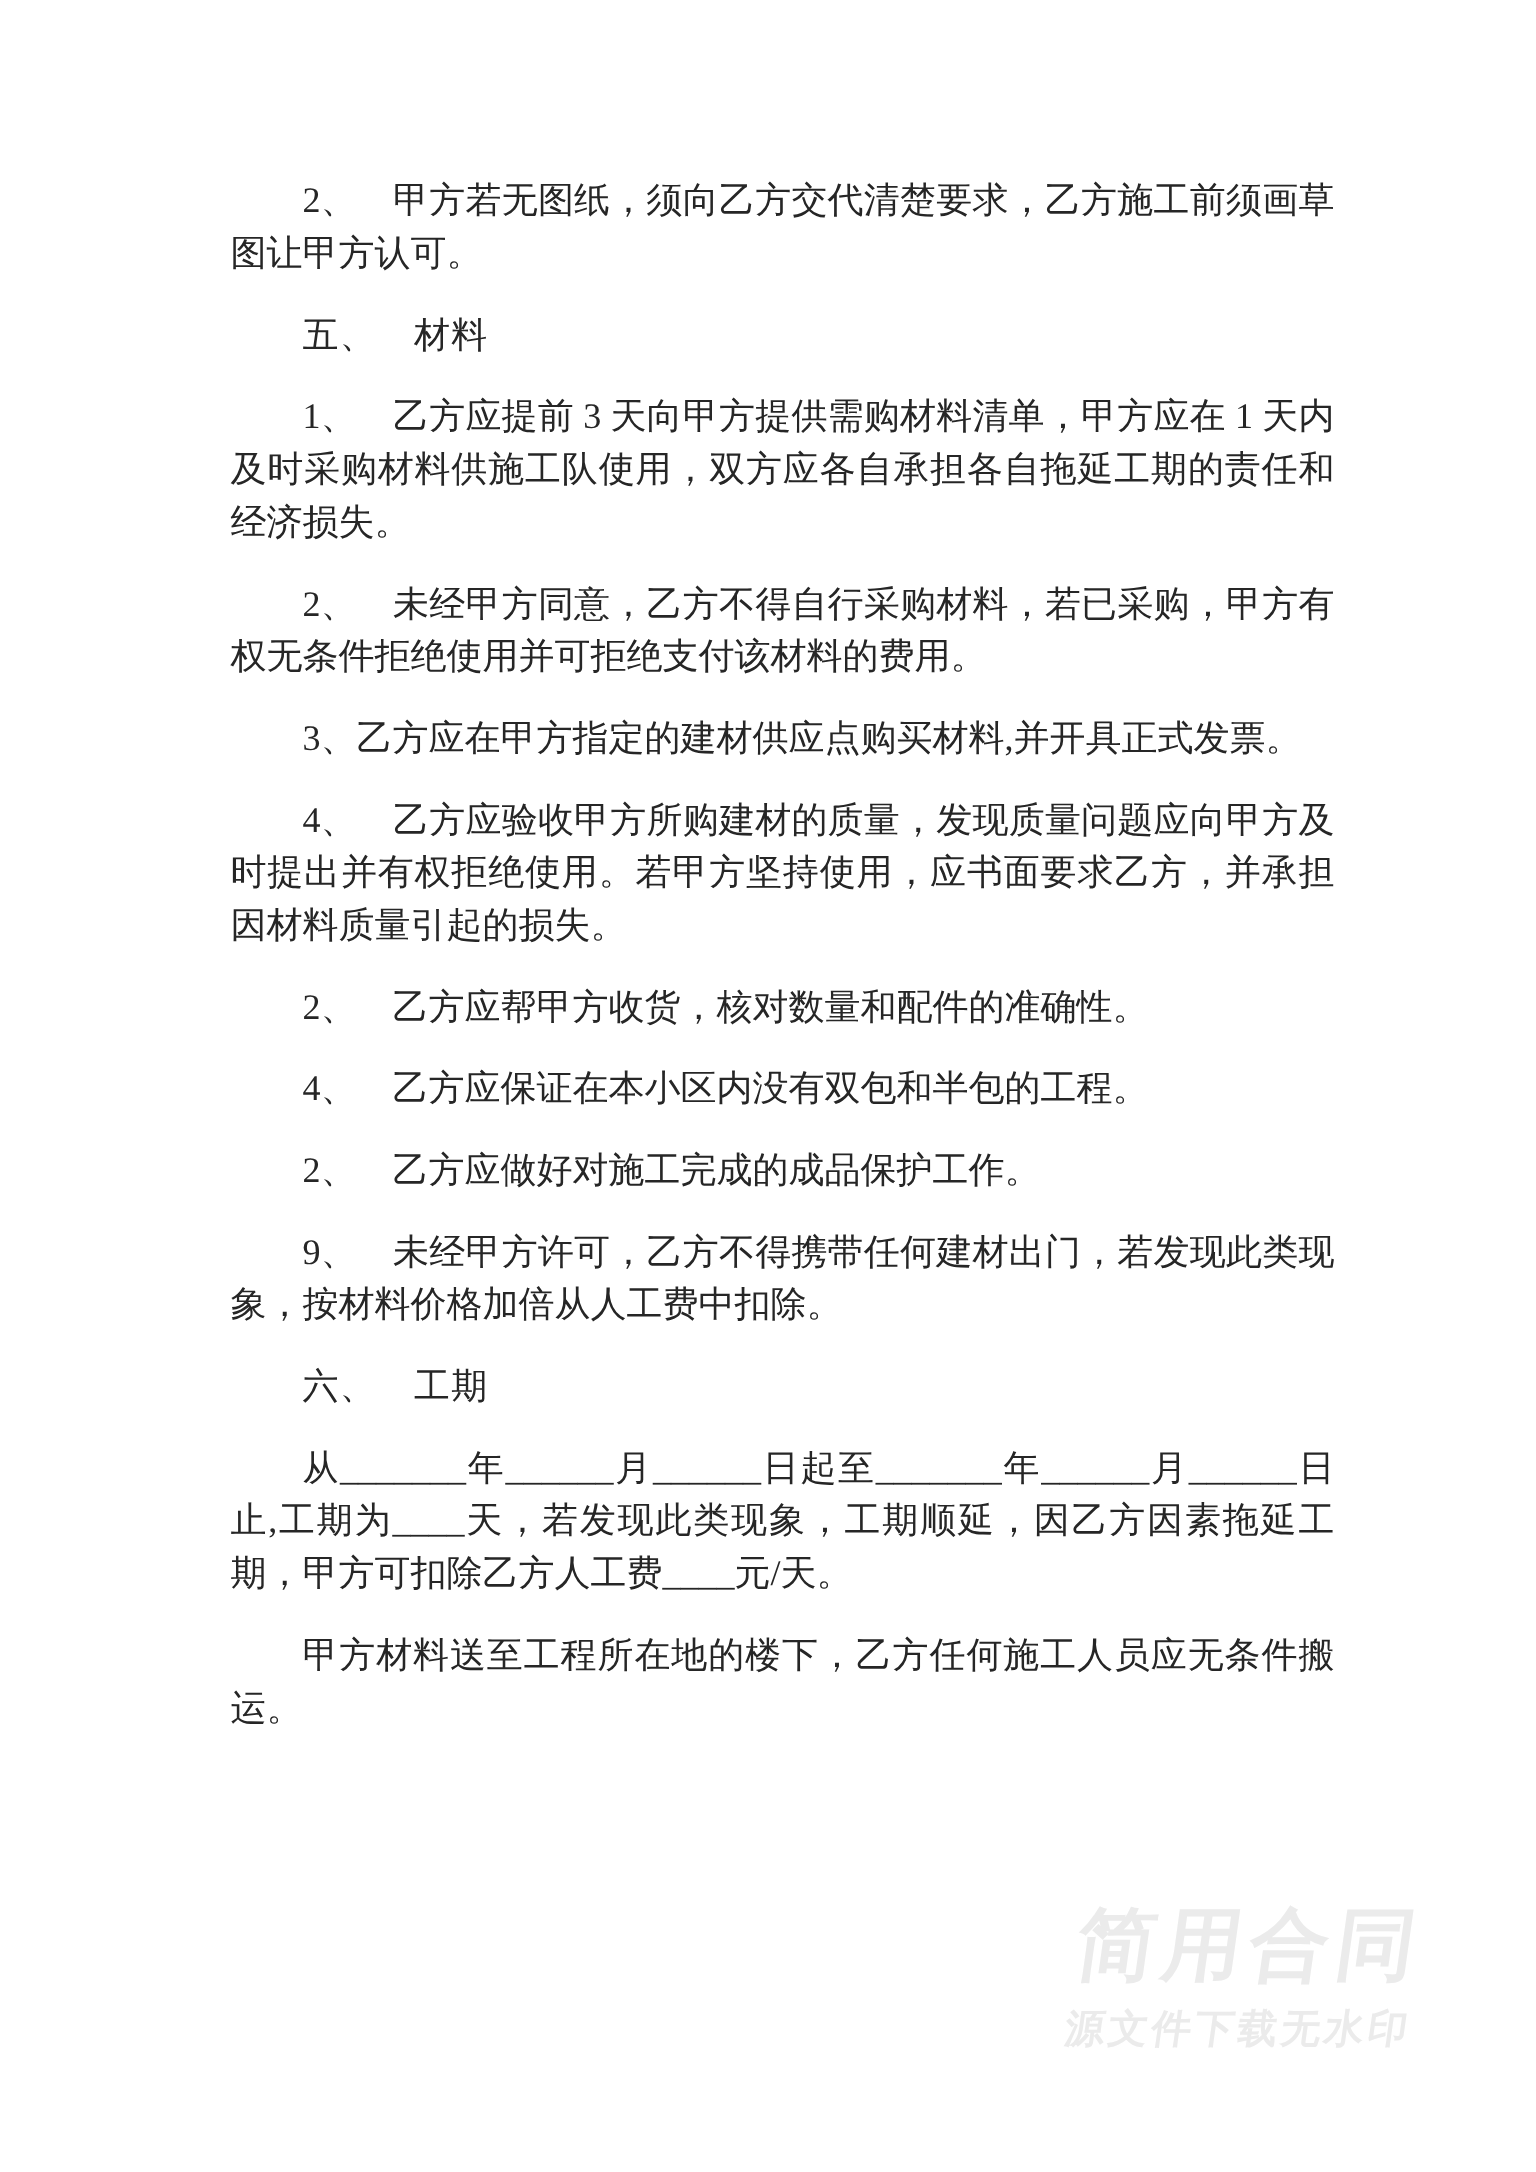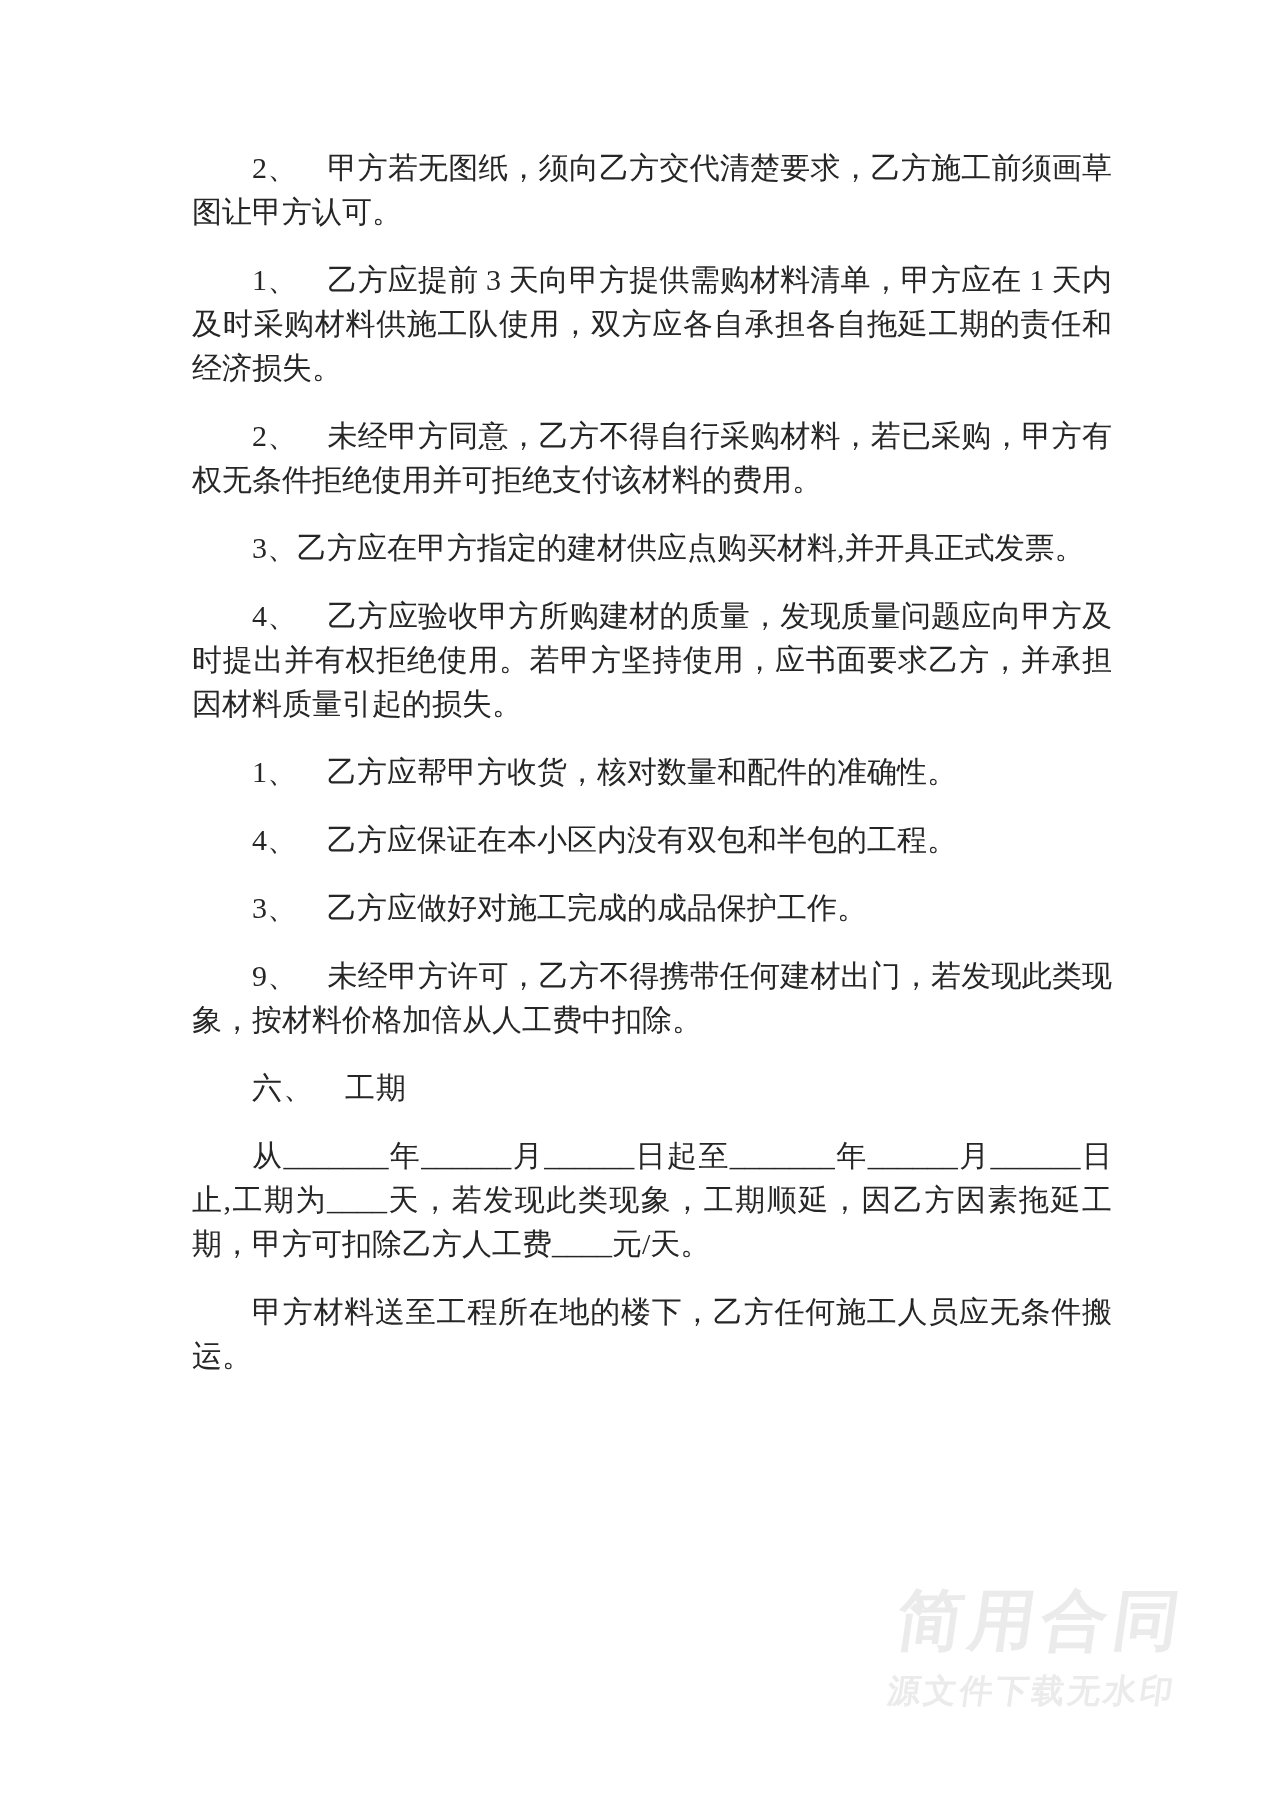--- a/index.html
+++ b/index.html
@@ -57,27 +57,28 @@
     line-height: 36px;
     letter-spacing: 3px;
   }
 </style>
 </head>
 <body>
 
 <div class="page">
   <div class="content">
     <p class="para">2、　甲方若无图纸，须向乙方交代清楚要求，乙方施工前须画草图让甲方认可。</p>
+    <p class="heading">五、　材料</p>
     <p class="para">1、　乙方应提前 3 天向甲方提供需购材料清单，甲方应在 1 天内及时采购材料供施工队使用，双方应各自承担各自拖延工期的责任和经济损失。</p>
     <p class="para">2、　未经甲方同意，乙方不得自行采购材料，若已采购，甲方有权无条件拒绝使用并可拒绝支付该材料的费用。</p>
     <p class="para">3、乙方应在甲方指定的建材供应点购买材料,并开具正式发票。</p>
     <p class="para">4、　乙方应验收甲方所购建材的质量，发现质量问题应向甲方及时提出并有权拒绝使用。若甲方坚持使用，应书面要求乙方，并承担因材料质量引起的损失。</p>
-    <p class="para">1、　乙方应帮甲方收货，核对数量和配件的准确性。</p>
+    <p class="para">2、　乙方应帮甲方收货，核对数量和配件的准确性。</p>
     <p class="para">4、　乙方应保证在本小区内没有双包和半包的工程。</p>
-    <p class="para">3、　乙方应做好对施工完成的成品保护工作。</p>
+    <p class="para">2、　乙方应做好对施工完成的成品保护工作。</p>
     <p class="para">9、　未经甲方许可，乙方不得携带任何建材出门，若发现此类现象，按材料价格加倍从人工费中扣除。</p>
     <p class="heading">六、　工期</p>
     <p class="para">从_______年______月______日起至_______年______月______日止,工期为____天，若发现此类现象，工期顺延，因乙方因素拖延工期，甲方可扣除乙方人工费____元/天。</p>
     <p class="para">甲方材料送至工程所在地的楼下，乙方任何施工人员应无条件搬运。</p>
   </div>
 
   <div class="watermark">
     <div class="wm-line1">简用合同</div>
     <div class="wm-line2">源文件下载无水印</div>
   </div>

